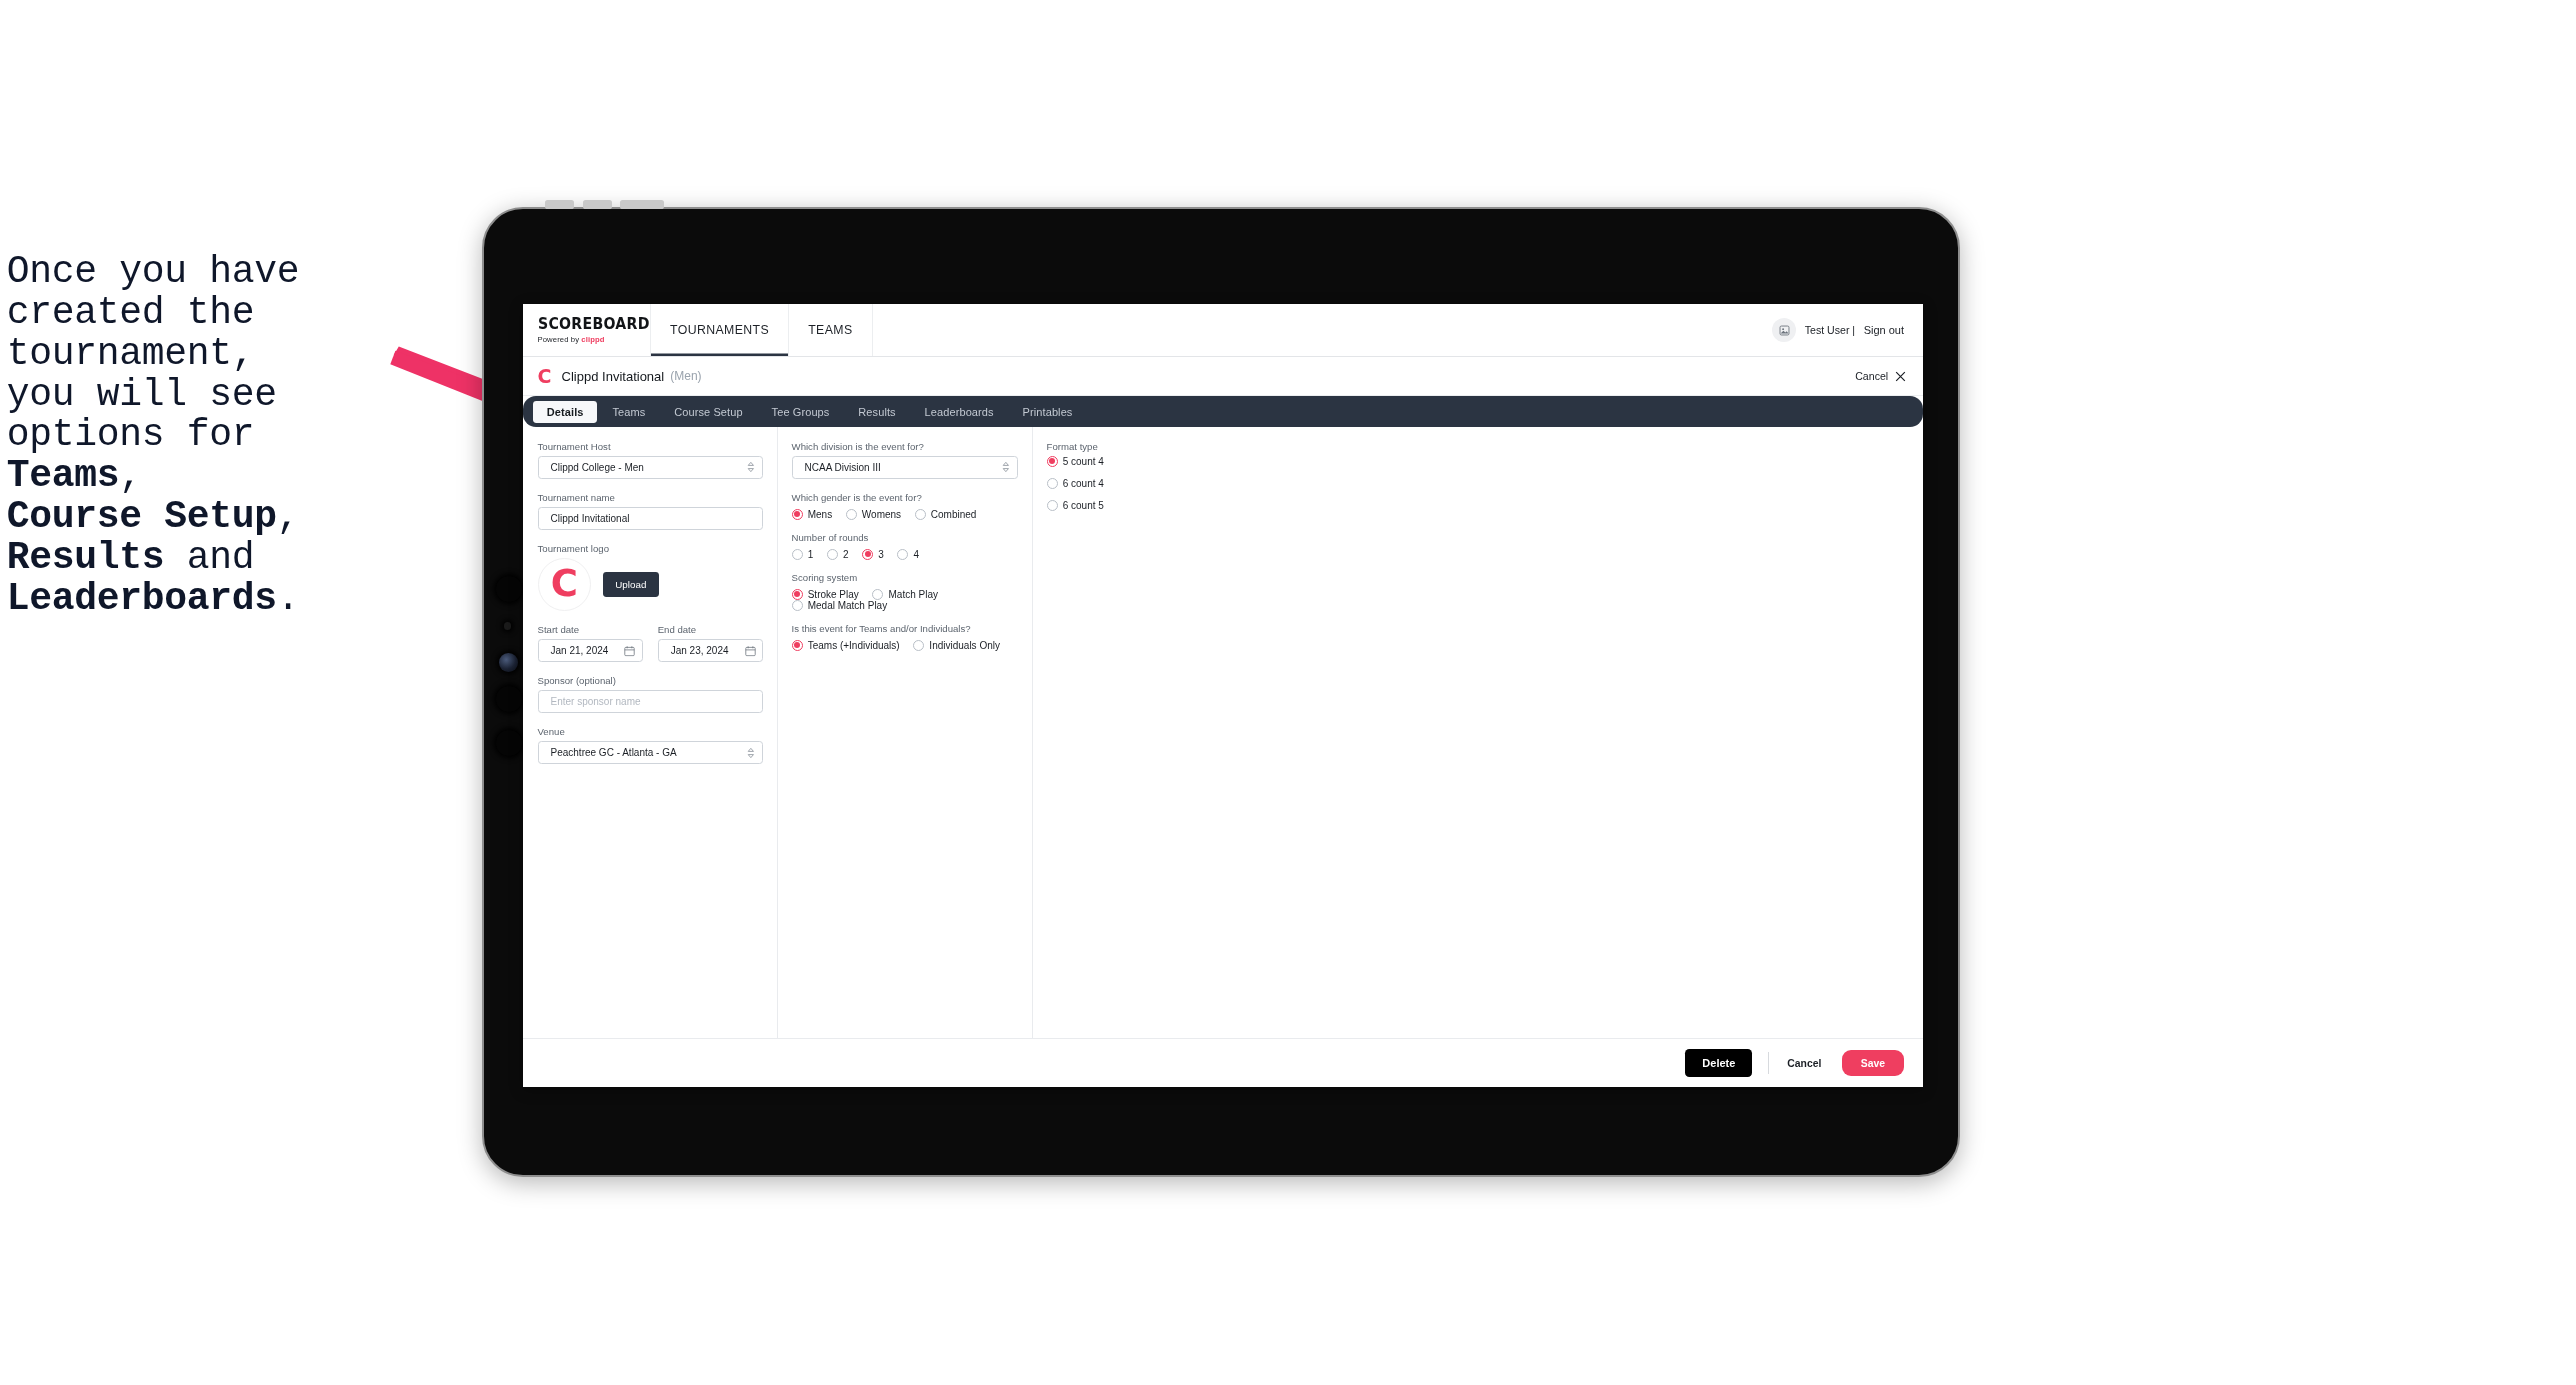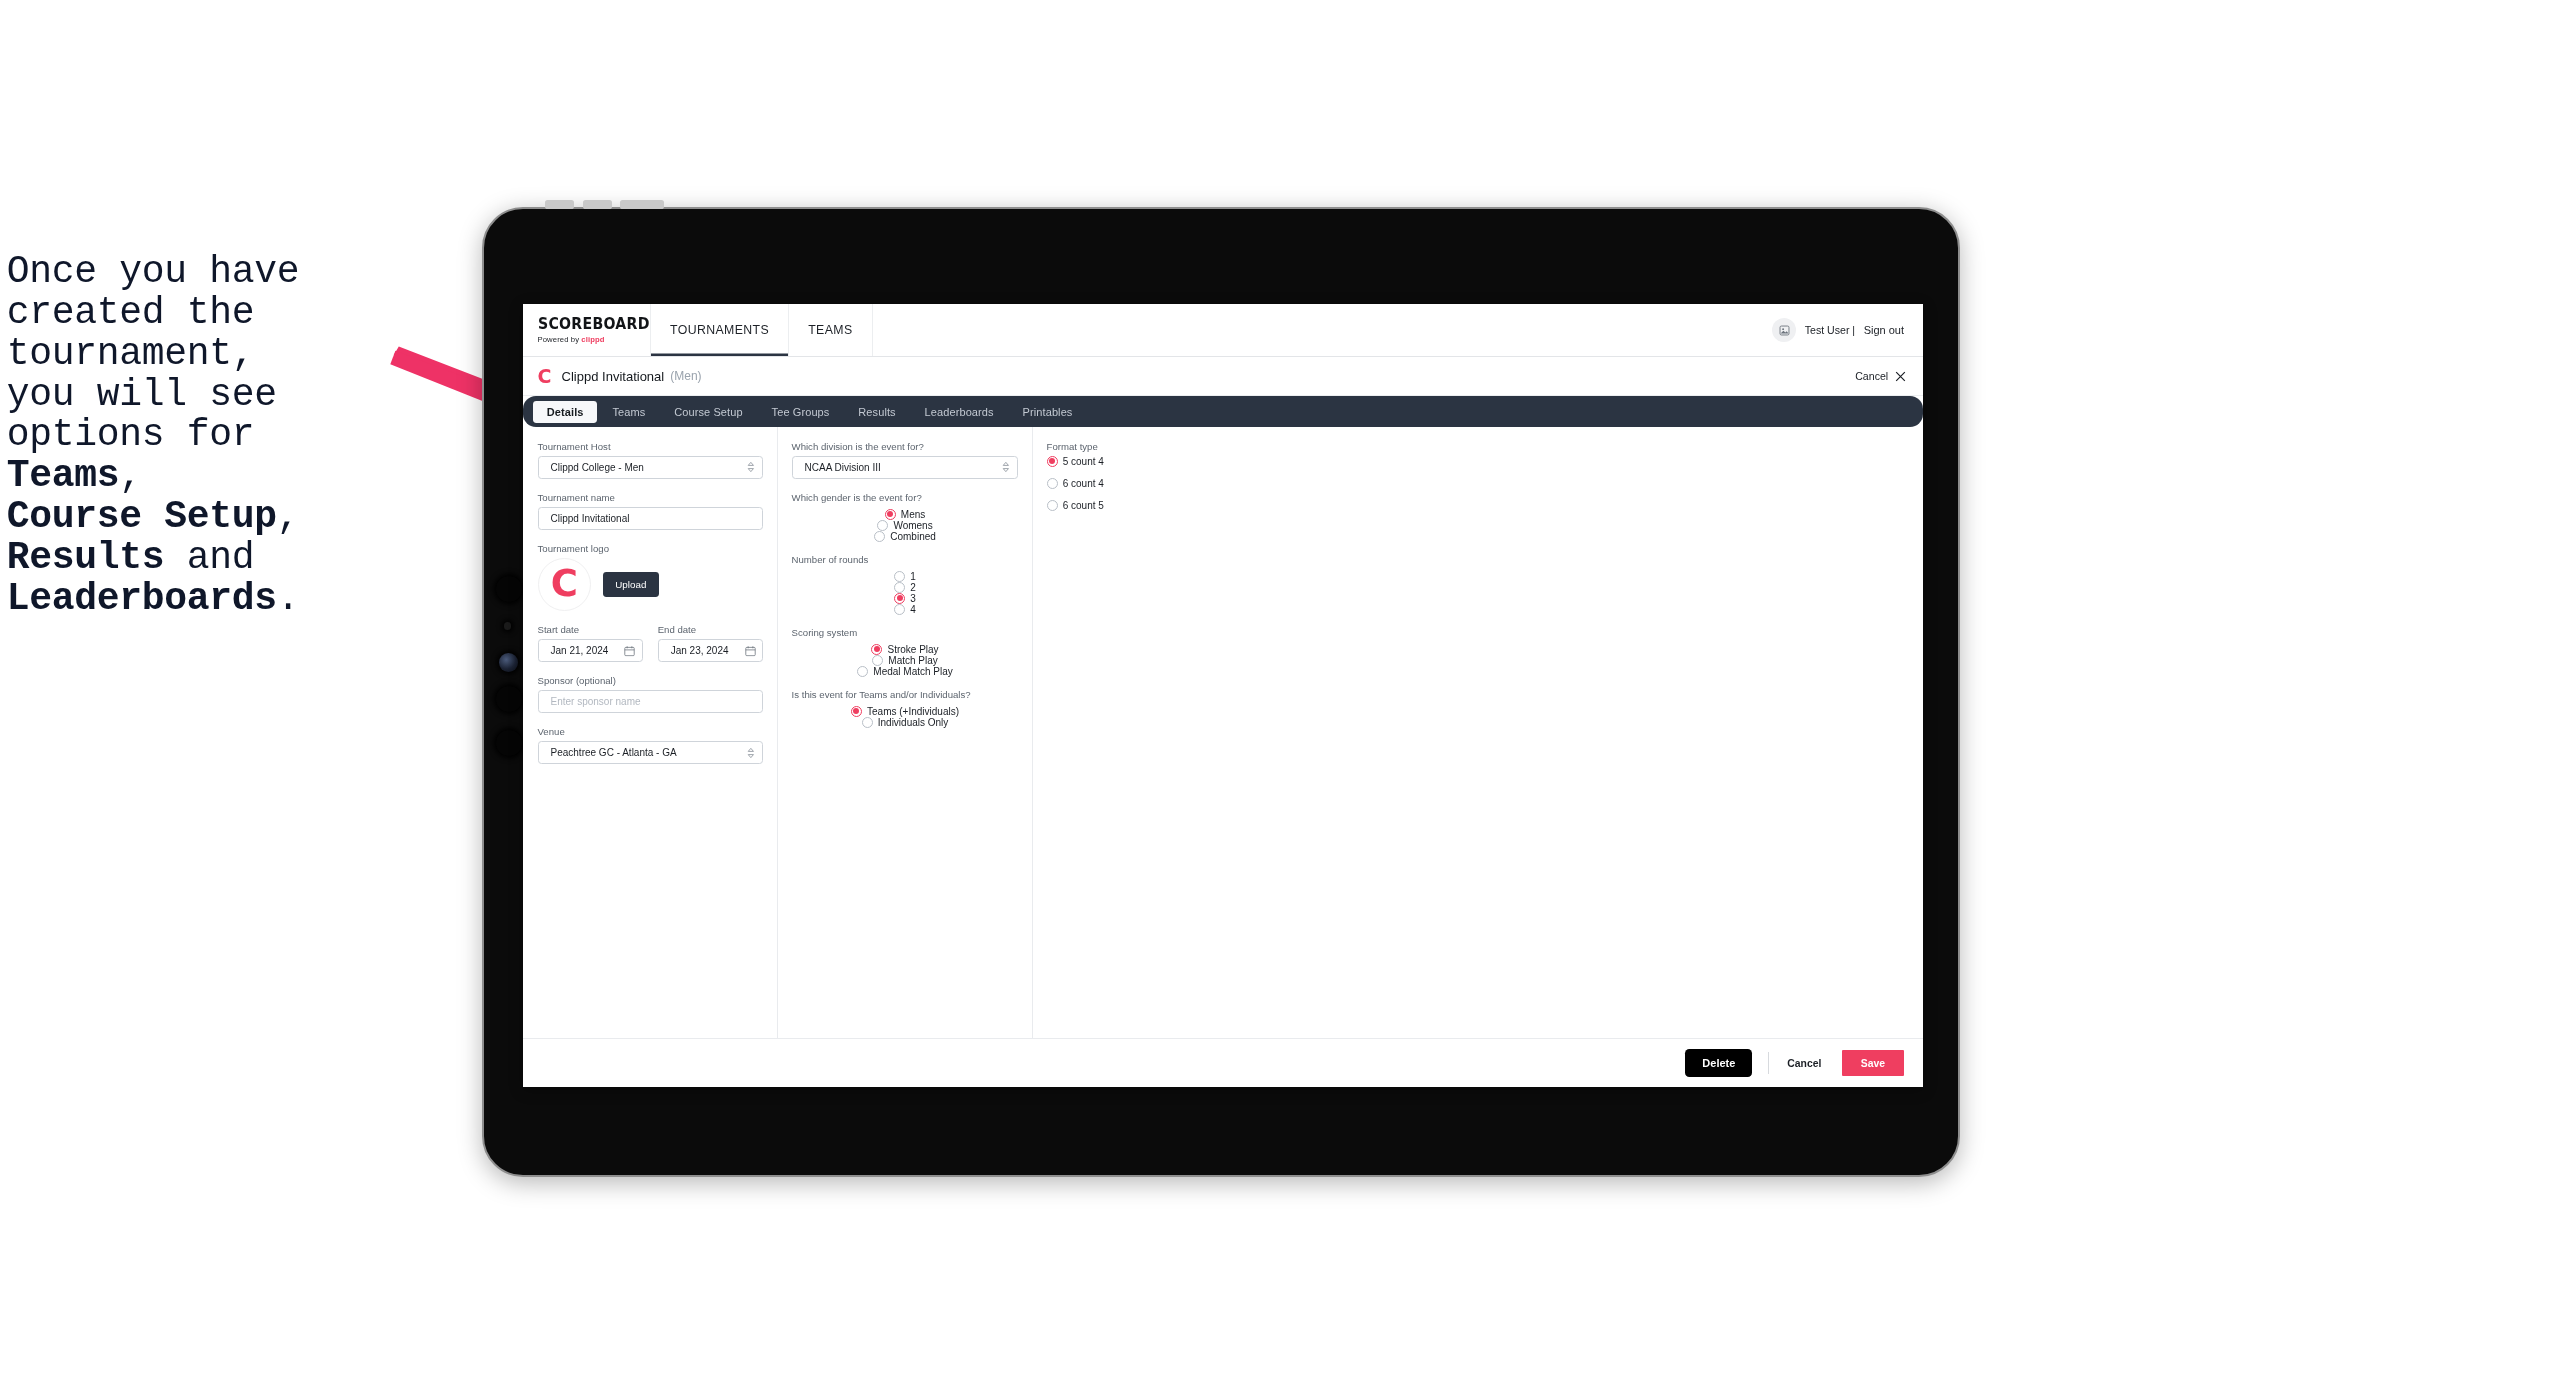--- a/index.html
+++ b/index.html
@@ -154,21 +154,21 @@
   #upload-btn {
     background: #2b3442; color: #ffffff; font-size: 9.8px;
     padding: 6.8px 12.8px; border-radius: 3.4px; cursor: pointer;
   }
 
   
   #date-row { display: flex; gap: 14.5px; }
   #date-row > div { flex: 1 1 0; }
 
   
-  .radio-row { display: flex; align-items: center; flex-wrap: wrap; gap: 0 13.6px; flex-direction: column; }
+  .radio-row { display: flex; align-items: center; flex-wrap: wrap; gap: 0 13.6px; }
   .radio { display: flex; align-items: center; gap: 5.1px; cursor: pointer; }
   .dot {
     width: 11px; height: 11px; border-radius: 50%;
     border: 1.1px solid #b9bfc7; background: #fff; flex: 0 0 11px;
     display: flex; align-items: center; justify-content: center;
   }
   .dot.on { border-color: #ef3e60; }
   .dot.on::after { content: ""; width: 6px; height: 6px; border-radius: 50%; background: #ef3e60; }
   .rlabel { font-size: 10px; color: #1b1f25; }
   .rgroup { margin-bottom: 12px; }
@@ -188,21 +188,21 @@
     padding-right: 19px; gap: 0;
   }
   #btn-delete {
     background: #000000; color: #fff; font-size: 11px; font-weight: 600;
     padding: 7.7px 17px; border-radius: 4.3px; cursor: pointer;
   }
   #foot-div { width: 0.9px; height: 22px; background: #d7dade; margin: 0 15.3px; }
   #btn-cancel { font-size: 10.4px; font-weight: 600; color: #1b1f25; cursor: pointer; padding: 7.7px 3.4px; }
   #btn-save {
     background: #ef3e60; color: #fff; font-size: 10.4px; font-weight: 600;
-    padding: 7.7px 19px; border-radius: 1px; margin-left: 17px; cursor: pointer;
+    padding: 7.7px 19px; border-radius: 9px; margin-left: 17px; cursor: pointer;
   }
 </style>
 </head>
 <body>
 
 <div id="root">
 
   <div id="caption">
     <div>Once you have</div>
     <div>created the</div>

